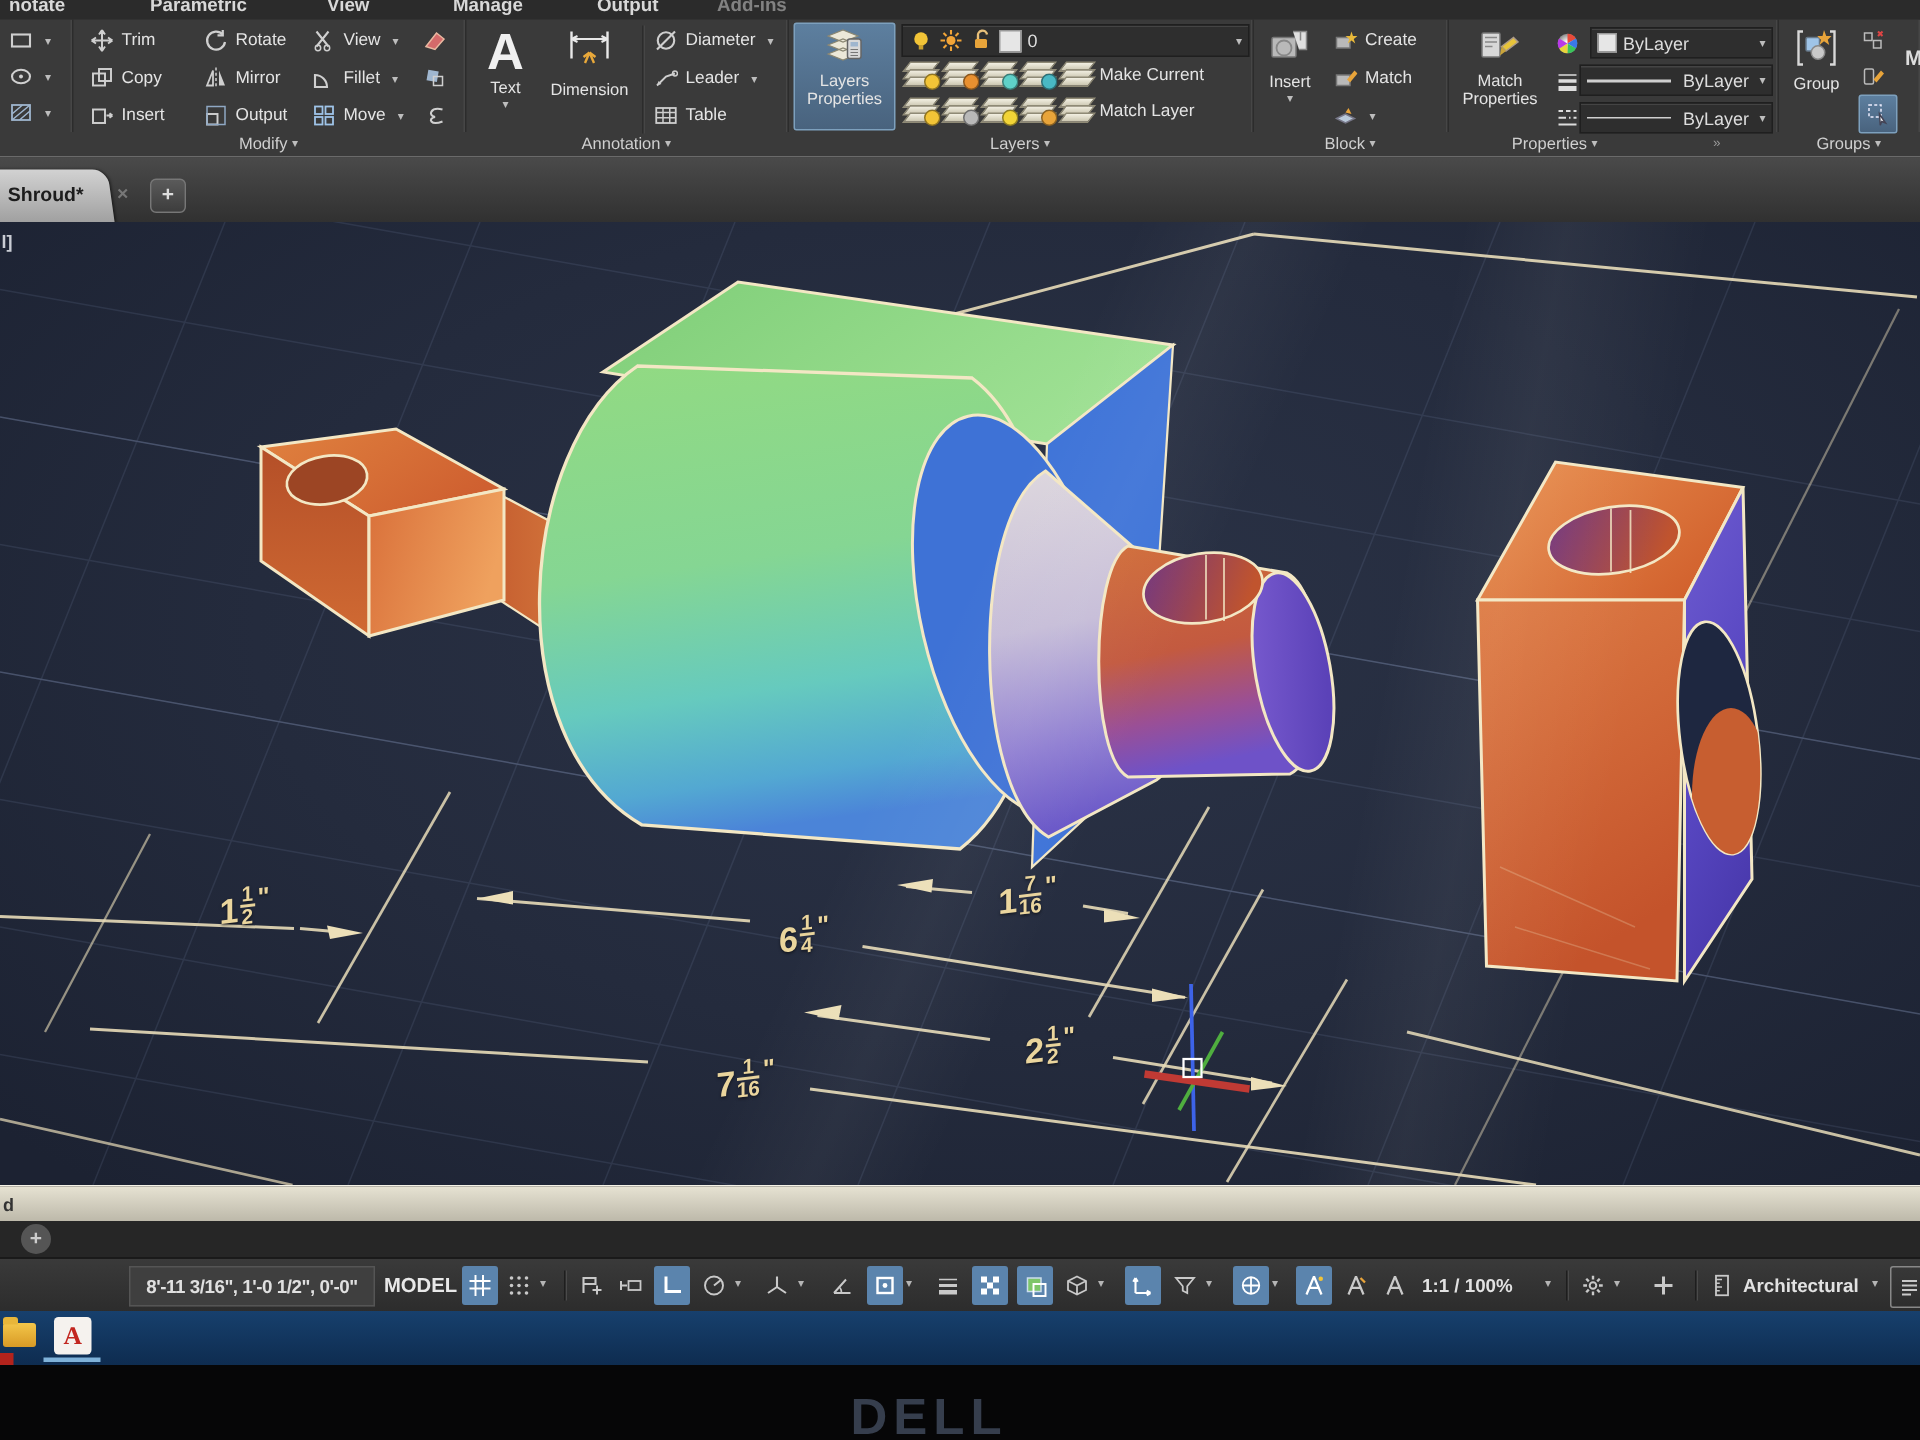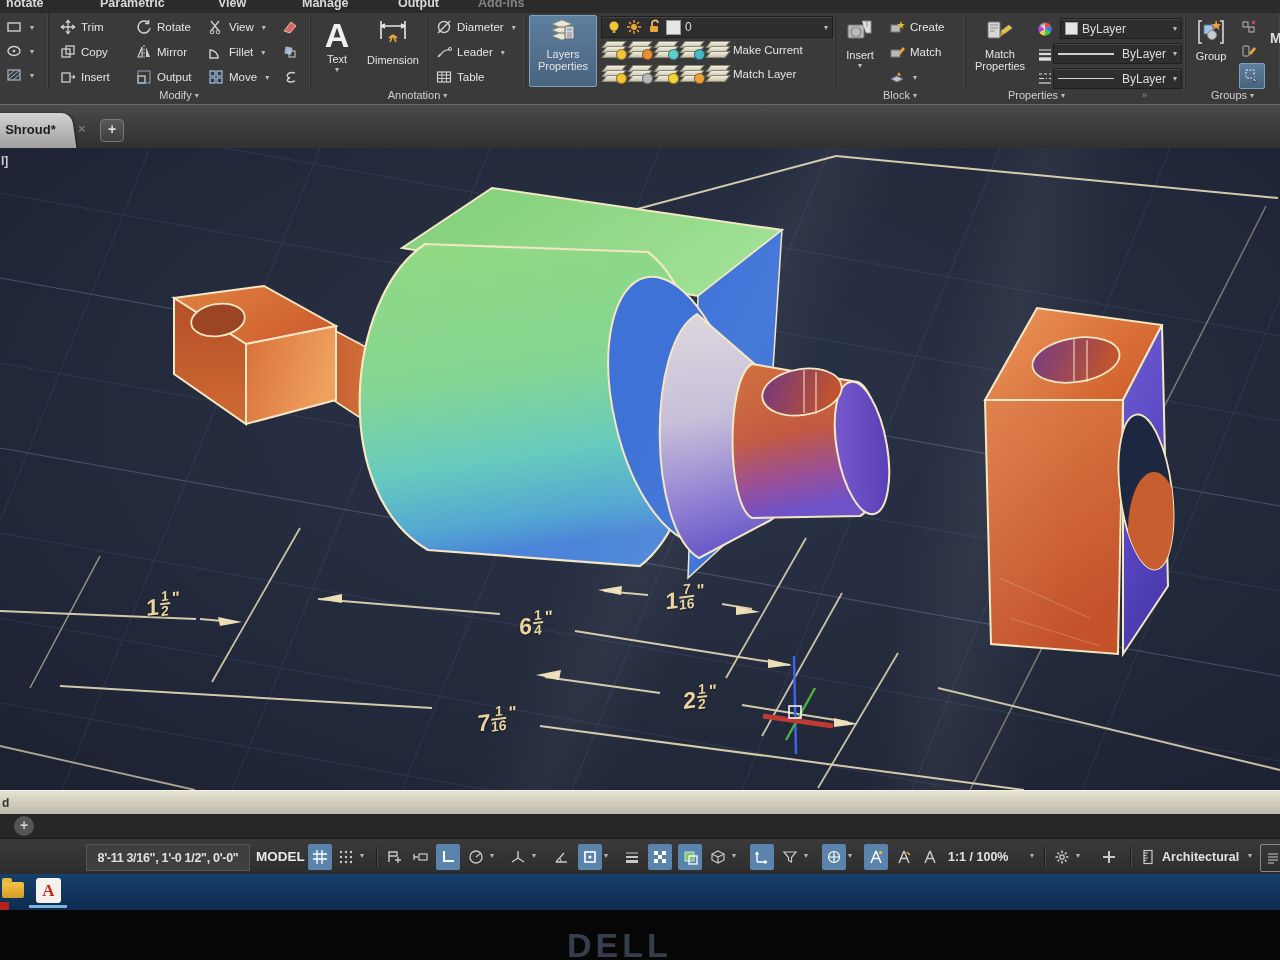--- a/index.html
+++ b/index.html
@@ -326,20 +326,21 @@
       <span class="stackic">
           <i></i>
           <i></i>
           <i></i>
         </span>
       <span class="rbtn" style="position:static">
           <span>Match Layer</span>
         </span>
     </div>
   </div>
+  <div class="plabel" style="left:525px;width:310px"><span>Layers</span><span class="crt">▾</span></div>
 
   <div class="panel" style="left:835px;width:130px">
     <div class="bigbtn" style="left:4px;top:4px;width:42px">
       <svg class="bi" viewBox="0 0 30 30">
           <rect x="3" y="8" width="16" height="13" rx="1" fill="#b9b9b9" stroke="#777"></rect>
           <circle cx="11" cy="15" r="5" fill="none" stroke="#888" stroke-width="1.2"></circle>
           <path d="M17 4 L26 4 L26 16 L21 16" fill="#e0e0e0" stroke="#888"></path>
           <path d="M22 4 L22 10" stroke="#888"></path>
         </svg>
       <span style="margin-top:2px">Insert</span>

